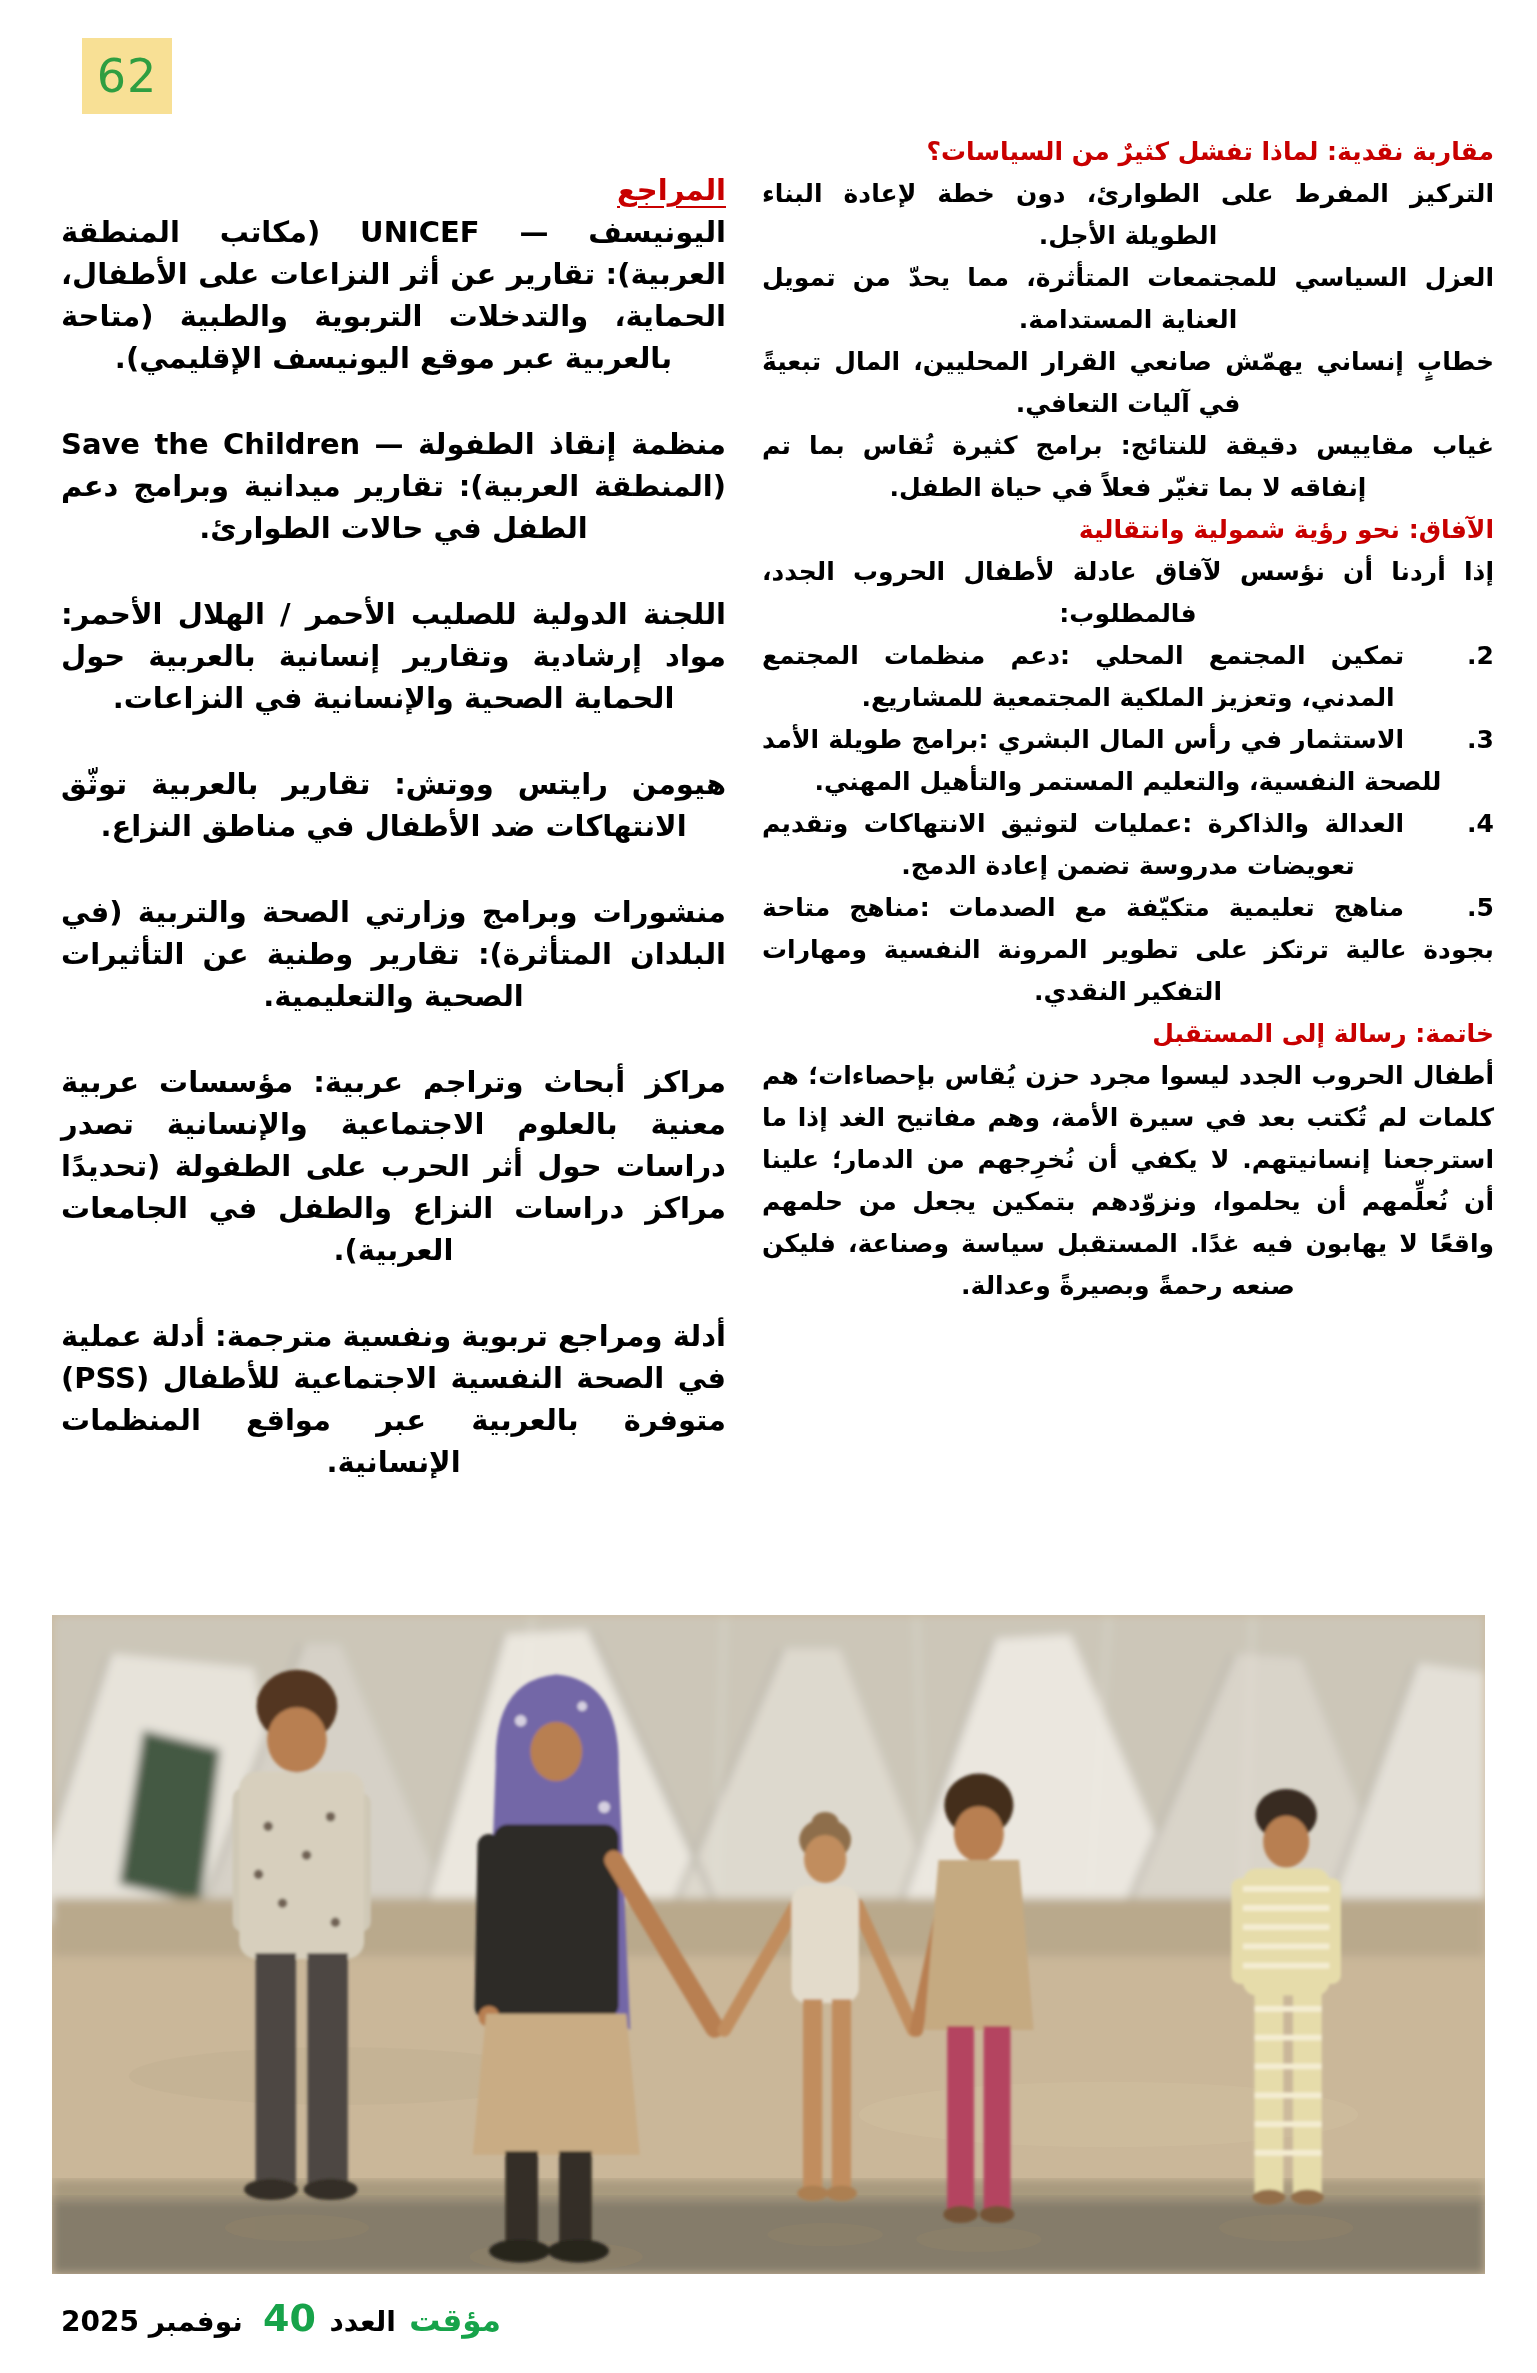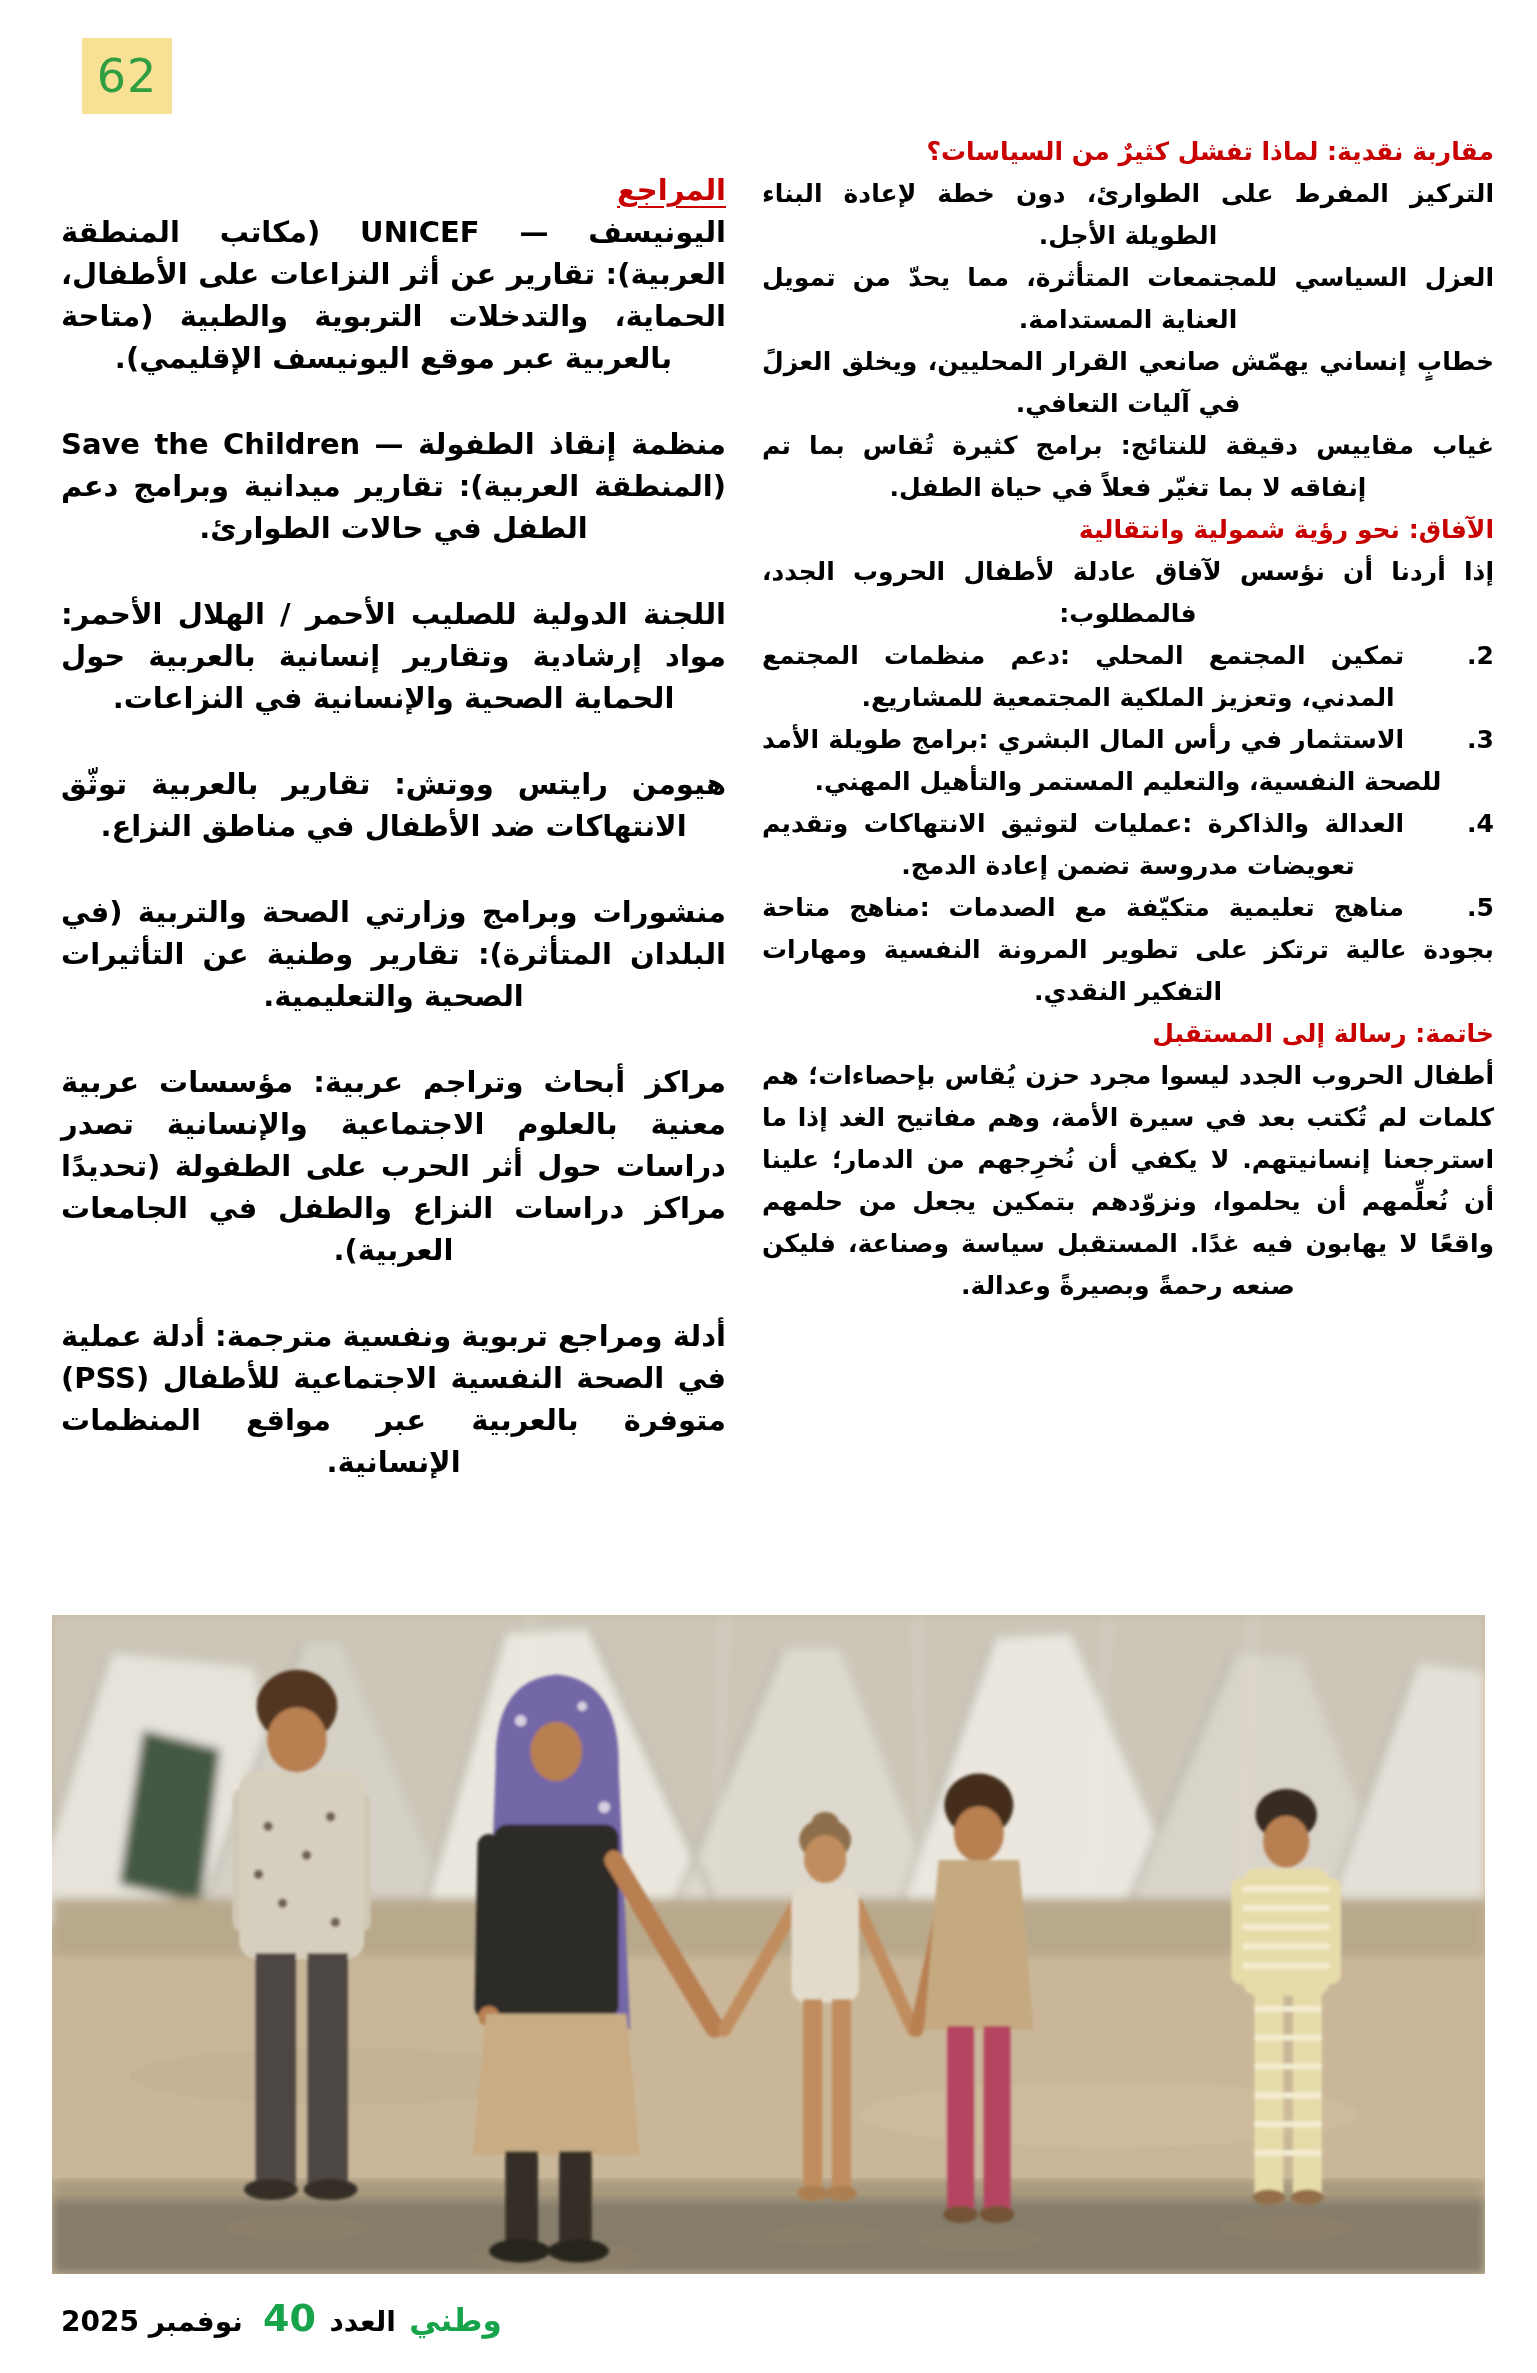--- a/index.html
+++ b/index.html
@@ -36,21 +36,21 @@
 <body>
 
 <div>
 
   <div class="badge">62</div>
 
   <section class="col col-right">
     <p class="redhead">مقاربة نقدية: لماذا تفشل كثيرٌ من السياسات؟</p>
     <p>التركيز المفرط على الطوارئ، دون خطة لإعادة البناء الطويلة الأجل.</p>
     <p>العزل السياسي للمجتمعات المتأثرة، مما يحدّ من تمويل العناية المستدامة.</p>
-    <p>خطابٍ إنساني يهمّش صانعي القرار المحليين، ويخلق العزلً في آليات التعافي.</p>
+    <p>خطابٍ إنساني يهمّش صانعي القرار المحليين، المال تبعيةً في آليات التعافي.</p>
     <p>غياب مقاييس دقيقة للنتائج: برامج كثيرة تُقاس بما تم إنفاقه لا بما تغيّر فعلاً في حياة الطفل.</p>
     <p class="redhead">الآفاق: نحو رؤية شمولية وانتقالية</p>
     <p>إذا أردنا أن نؤسس لآفاق عادلة لأطفال الحروب الجدد، فالمطلوب:</p>
     <p><span class="num">2.</span><span>تمكين المجتمع المحلي :دعم منظمات المجتمع المدني، وتعزيز الملكية المجتمعية للمشاريع.</span></p>
     <p><span class="num">3.</span><span>الاستثمار في رأس المال البشري :برامج طويلة الأمد للصحة النفسية، والتعليم المستمر والتأهيل المهني.</span></p>
     <p><span class="num">4.</span><span>العدالة والذاكرة :عمليات لتوثيق الانتهاكات وتقديم تعويضات مدروسة تضمن إعادة الدمج.</span></p>
     <p><span class="num">5.</span><span>مناهج تعليمية متكيّفة مع الصدمات :مناهج متاحة بجودة عالية ترتكز على تطوير المرونة النفسية ومهارات التفكير النقدي.</span></p>
     <p class="redhead">خاتمة: رسالة إلى المستقبل</p>
     <p>أطفال الحروب الجدد ليسوا مجرد حزن يُقاس بإحصاءات؛ هم كلمات لم تُكتب بعد في سيرة الأمة، وهم مفاتيح الغد إذا ما استرجعنا إنسانيتهم. لا يكفي أن نُخرِجهم من الدمار؛ علينا أن نُعلِّمهم أن يحلموا، ونزوّدهم بتمكين يجعل من حلمهم واقعًا لا يهابون فيه غدًا. المستقبل سياسة وصناعة، فليكن صنعه رحمةً وبصيرةً وعدالة.</p>
   </section>
@@ -180,20 +180,20 @@
         <rect x="1292" y="392" width="30" height="210" fill="#e7dfae"></rect>
         <path d="M1240,285 H1330 M1240,305 H1330 M1240,325 H1330 M1240,345 H1330 M1240,365 H1330 M1252,410 H1322 M1252,440 H1322 M1252,470 H1322 M1252,500 H1322 M1252,530 H1322 M1252,560 H1322" stroke="#f6f0d8" stroke-width="6"></path>
         <ellipse cx="1267" cy="606" rx="17" ry="8" fill="#8f6b46"></ellipse>
         <ellipse cx="1307" cy="606" rx="17" ry="8" fill="#8f6b46"></ellipse>
       </g>
     </g>
     <rect x="0" y="0" width="1492" height="686" fill="#d8b47e" opacity="0.06"></rect>
   </svg>
 
   <div class="footer">
-    <span class="brand">وطني</span>
+    <span class="brand">مؤقت</span>
     <span>العدد</span>
     <span class="inum">40</span>
     <span>نوفمبر 2025</span>
   </div>
 
 </div>
 
 
 </body></html>

